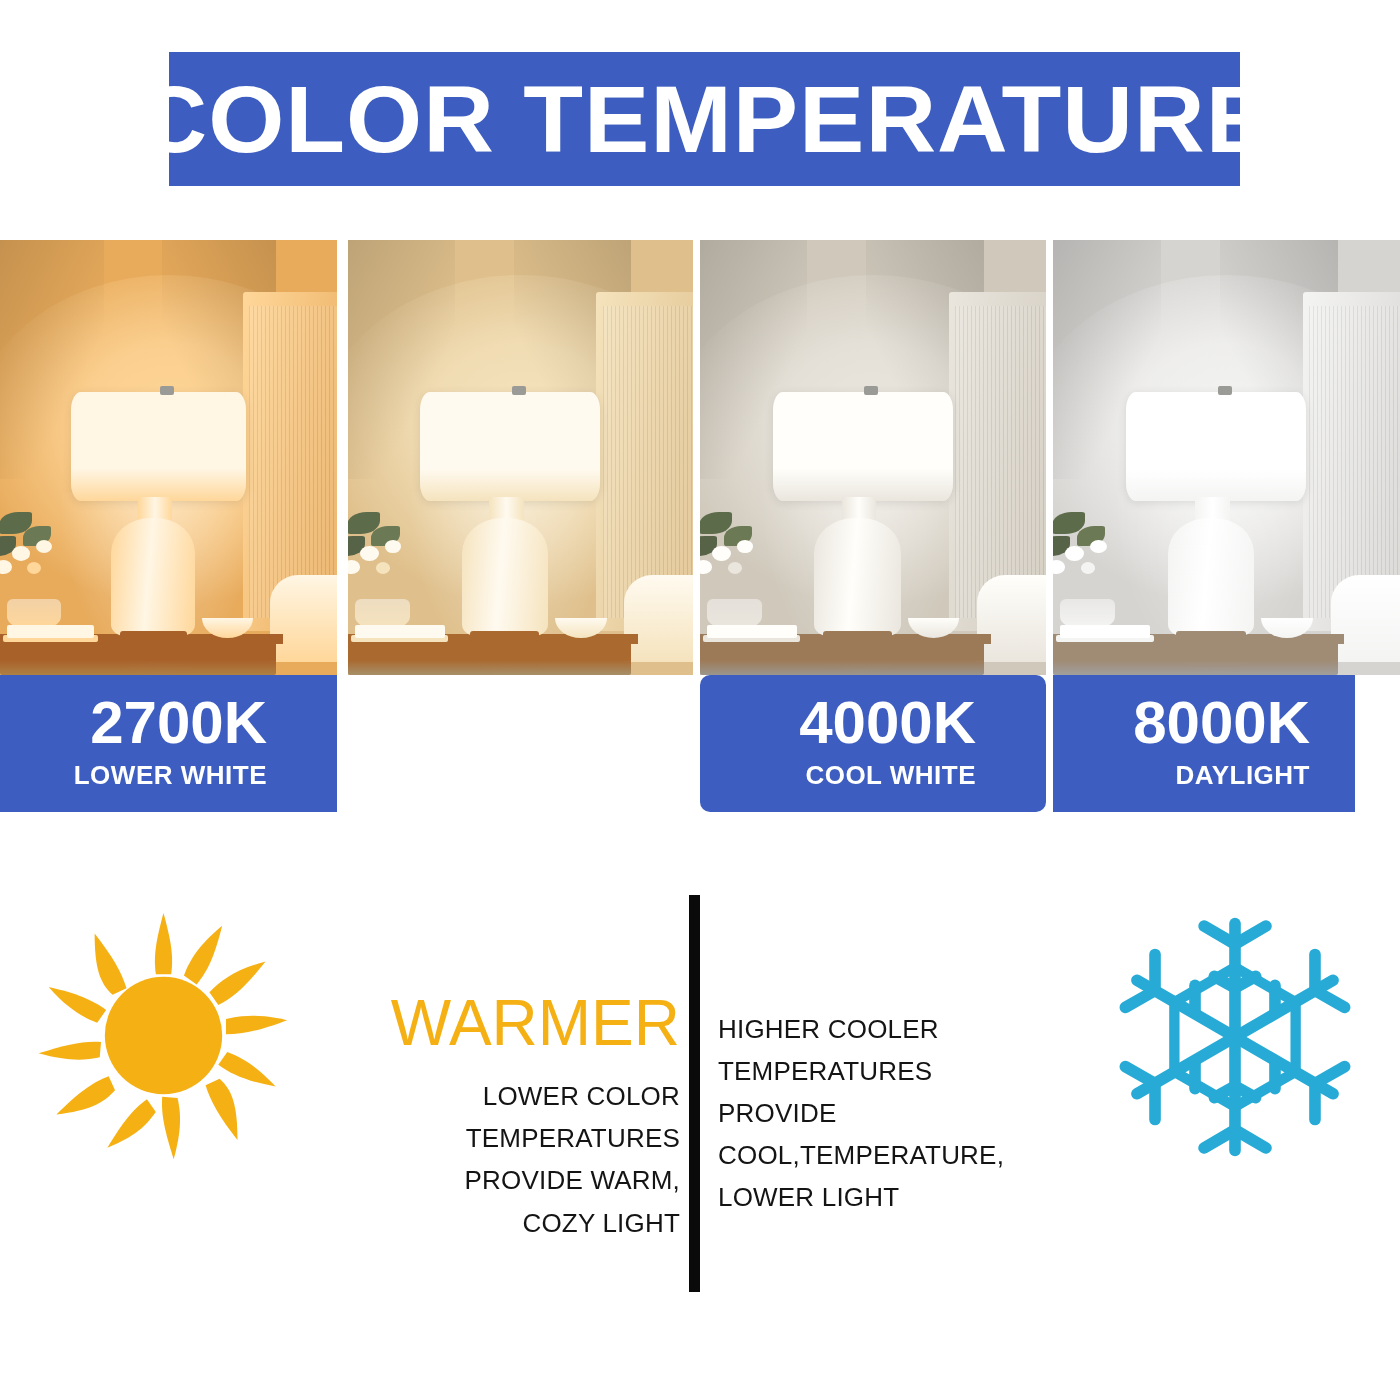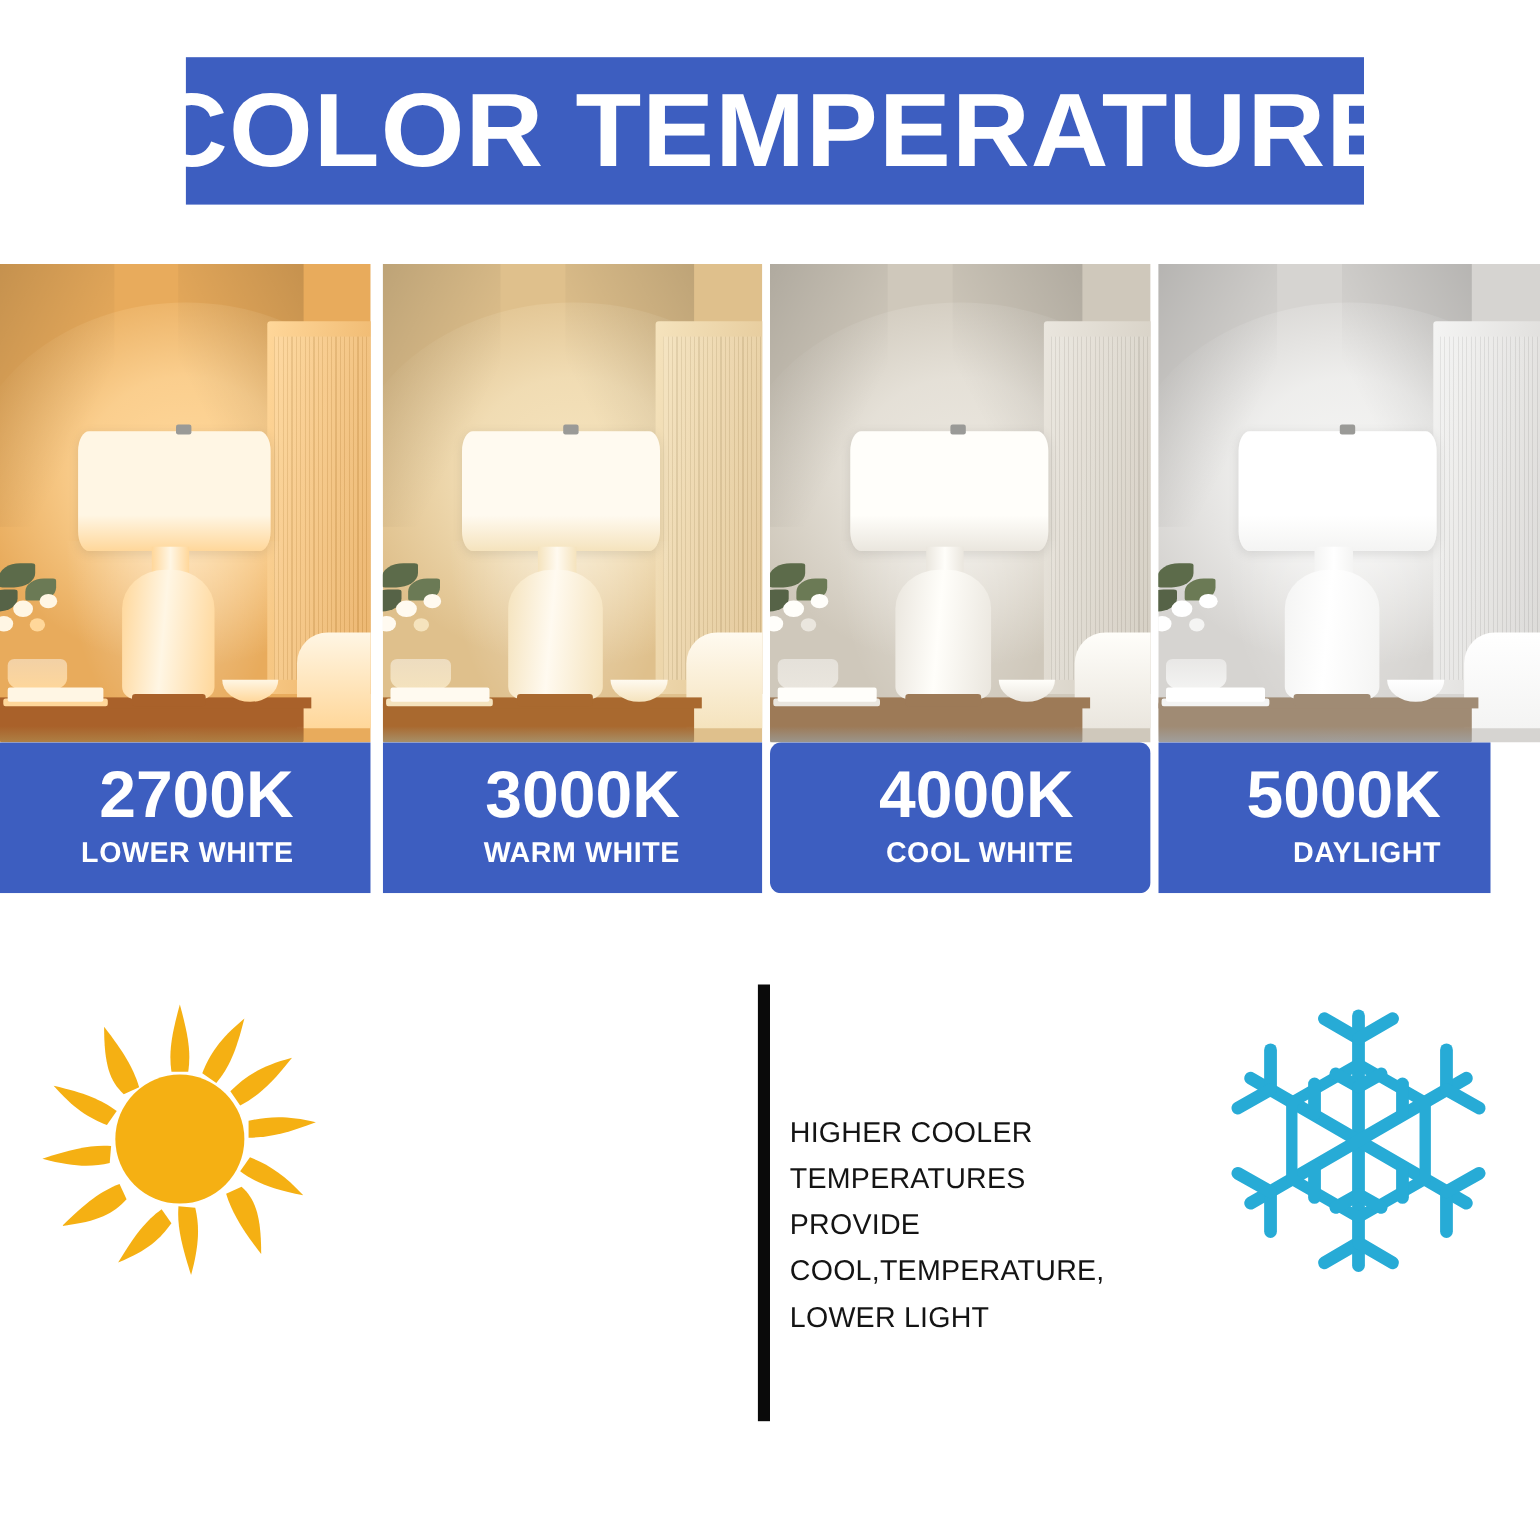--- a/index.html
+++ b/index.html
@@ -191,24 +191,20 @@
     <div class="books2" style="background:#f5e3bd"></div>
     <div class="books" style="background:#fffaf0"></div>
     <div class="lamp-shade" style="background:linear-gradient(180deg, #fffaf0 0%, #fffaf0 70%, #f5e3bd 100%); box-shadow:0 2px 10px rgba(0,0,0,.10)"></div>
     <div class="finial" style="background:#9a9a97"></div>
     <div class="lamp-neck" style="background:linear-gradient(90deg, #f5e3bd, #fffaf0, #f5e3bd)"></div>
     <div class="lamp-body" style="background:linear-gradient(95deg, #f5e3bd 0%, #fffaf0 45%, #f5e3bd 100%)"></div>
     <div class="lamp-base" style="background:#a9692f"></div>
     <div class="bowl" style="background:linear-gradient(180deg, #fffaf0, #f5e3bd)"></div>
   </div>
       </div>
-      <div class="panel-label">
-        <div class="kelvin">3000K</div>
-        <div class="subname">WARM WHITE</div>
-      </div>
     </div>
 
     <div class="panel" id="panel-3">
       <div class="panel-photo">
         <div class="scene" id="scene-3">
     <div class="wall" style="background:linear-gradient(160deg, #cfc8bb 0%, #cfc8bb 100%)"></div>
     <div class="glow" style="background:radial-gradient(ellipse at 50% 45%, #eae6de 0%, #eae6decc 32%, transparent 68%)"></div>
     <div class="wall-shadow-l"></div>
     <div class="wall-shadow-r"></div>
     <div class="headboard" style="background:linear-gradient(100deg, #eae6de 0%, #cfc8bb 100%)">
@@ -272,21 +268,21 @@
     <div class="books" style="background:#ffffff"></div>
     <div class="lamp-shade" style="background:linear-gradient(180deg, #ffffff 0%, #ffffff 70%, #f4f4f3 100%); box-shadow:0 2px 10px rgba(0,0,0,.10)"></div>
     <div class="finial" style="background:#9a9a97"></div>
     <div class="lamp-neck" style="background:linear-gradient(90deg, #f4f4f3, #ffffff, #f4f4f3)"></div>
     <div class="lamp-body" style="background:linear-gradient(95deg, #f4f4f3 0%, #ffffff 45%, #f4f4f3 100%)"></div>
     <div class="lamp-base" style="background:#a08b74"></div>
     <div class="bowl" style="background:linear-gradient(180deg, #ffffff, #f4f4f3)"></div>
   </div>
       </div>
       <div class="panel-label">
-        <div class="kelvin">5000K</div>
+        <div class="kelvin">8000K</div>
         <div class="subname">DAYLIGHT</div>
       </div>
     </div>
 
   </div>
 
   <div id="bottom">
 
     <div id="sun-icon">
       <svg viewBox="0 0 200 200" width="255" height="255" aria-hidden="true">
@@ -303,20 +299,28 @@
             <path d="M56 188 C68 168 76 158 87 150 L94 160 C86 171 78 179 56 188 Z"></path>
             <path d="M16 162 C33 145 44 137 57 132 L62 143 C53 153 42 159 16 162 Z"></path>
             <path d="M2 114 C24 107 37 104 51 105 L50 117 C37 120 24 120 2 114 Z"></path>
             <path d="M10 62 C32 67 44 72 55 80 L48 90 C35 85 24 78 10 62 Z"></path>
             <path d="M46 20 C60 38 67 50 71 63 L60 68 C50 59 46 47 46 20 Z"></path>
           </g>
         </g>
       </svg>
     </div>
 
+    <div id="warm-block">
+      <div class="big-word" id="warmer-word">WARMER</div>
+      <div class="desc">
+        <span>LOWER COLOR TEMPERATURES</span>
+        <span>PROVIDE WARM,</span>
+        <span>COZY LIGHT</span>
+      </div>
+    </div>
 
     <div id="divider"></div>
 
     <div id="cool-block">
       <div class="desc">
         <span>HIGHER COOLER TEMPERATURES</span>
         <span>PROVIDE COOL,TEMPERATURE,</span>
         <span>LOWER LIGHT</span>
       </div>
     </div>

